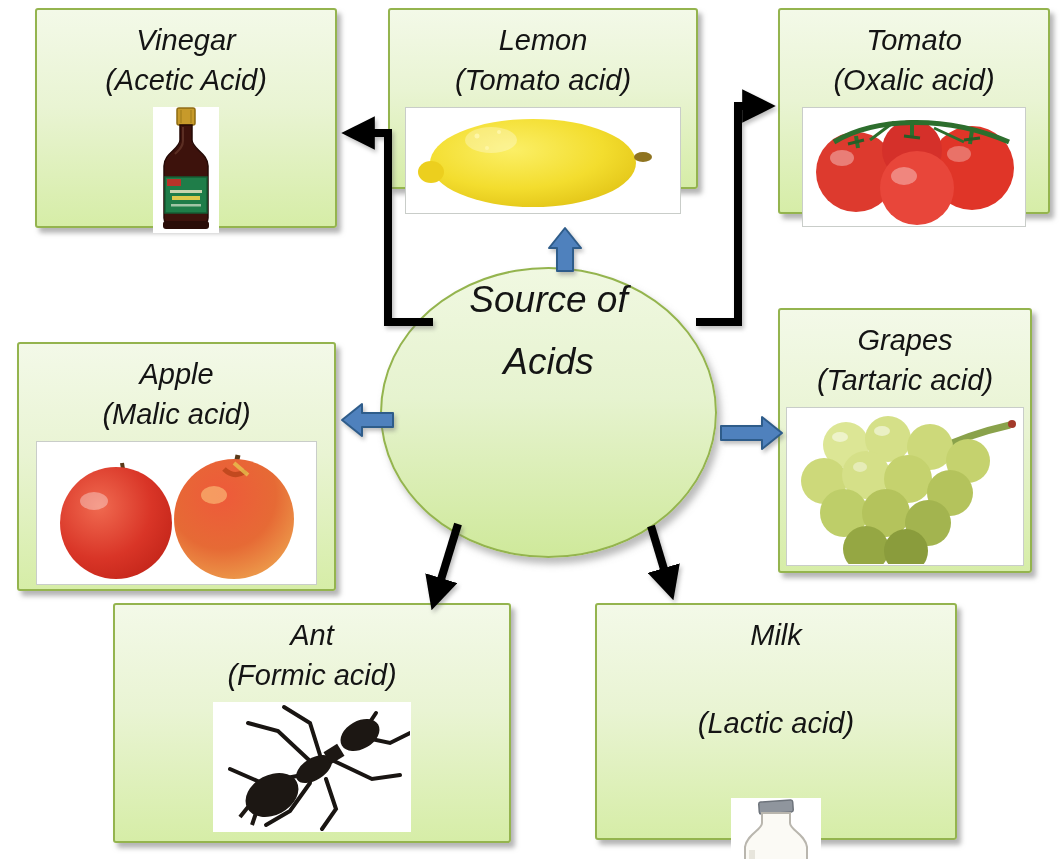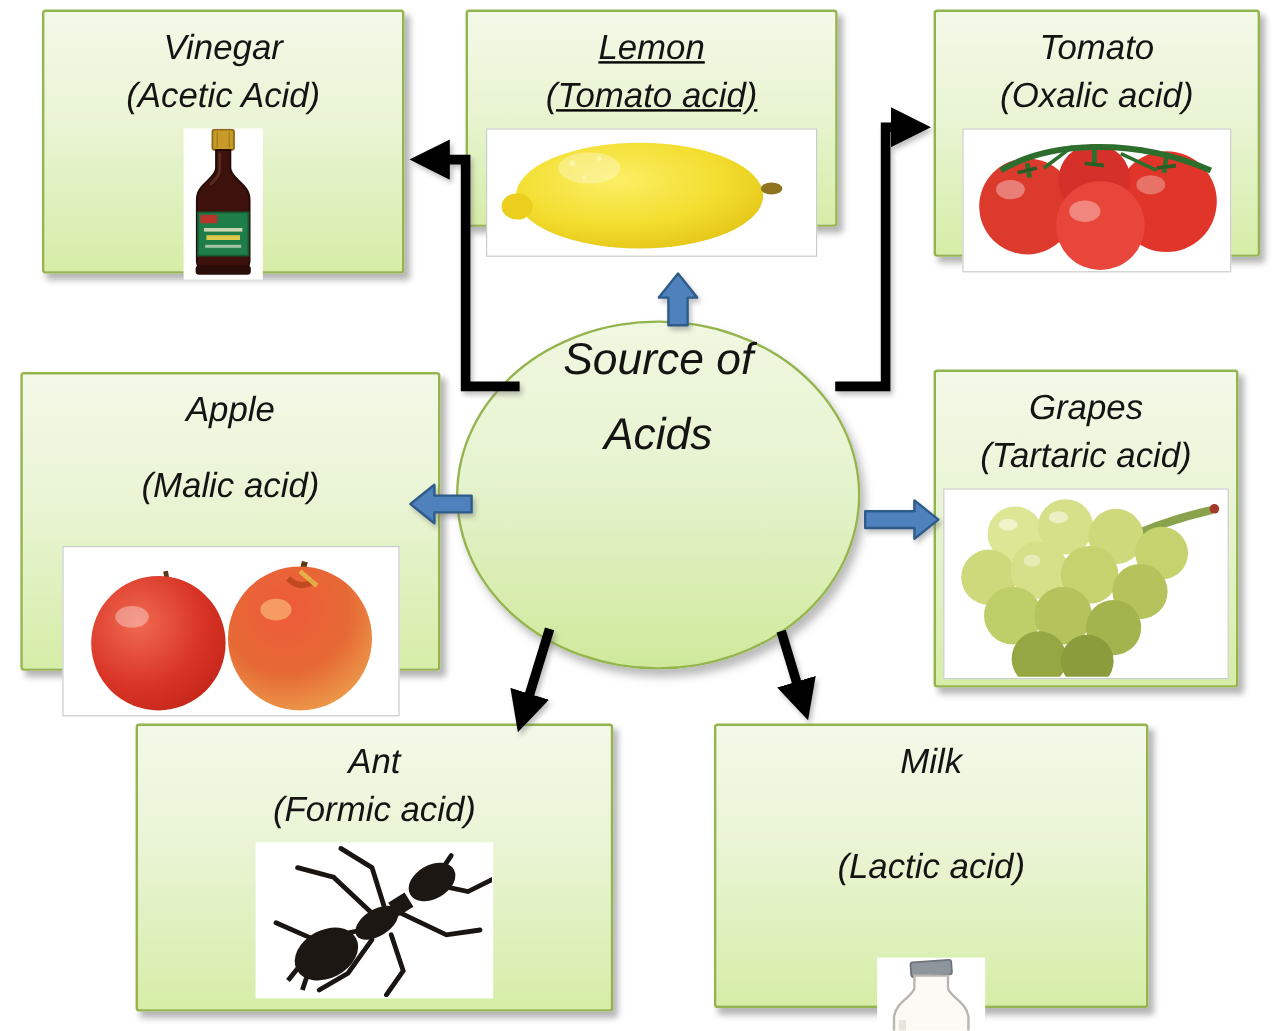--- a/index.html
+++ b/index.html
@@ -29,23 +29,23 @@
     border:2.5px solid #94b44e;border-radius:50%;
     box-shadow:4px 6px 7px rgba(120,120,120,.5);
     display:flex;flex-direction:column;align-items:center;justify-content:flex-start;
     box-sizing:border-box;z-index:1;
   }
   .ellipse .line{font-style:italic;font-size:37px;color:#141414;line-height:62px;}
   .overlay{position:absolute;left:0;top:0;z-index:3;pointer-events:none;
     filter:drop-shadow(2px 3px 2px rgba(110,110,110,.45));}
   
   .b-vinegar{left:35px;top:8px;width:302px;height:220px;}
-  .b-lemon{left:388px;top:8px;width:310px;height:181px;text-decoration:underline;}
+  .b-lemon{left:388px;top:8px;width:310px;height:181px;}
   .b-tomato{left:778px;top:8px;width:272px;height:206px;}
-  .b-apple{left:17px;top:310px;width:350px;height:249px;gap:23px;}
+  .b-apple{left:17px;top:342px;width:319px;height:249px;}
   .b-grapes{left:778px;top:308px;width:254px;height:265px;}
   .b-ant{left:113px;top:603px;width:398px;height:240px;}
   .b-milk{left:595px;top:603px;width:362px;height:237px;gap:48px;}
 </style>
 </head>
 <body>
 
 <div class="canvas">
 
   <div class="node b-vinegar">

